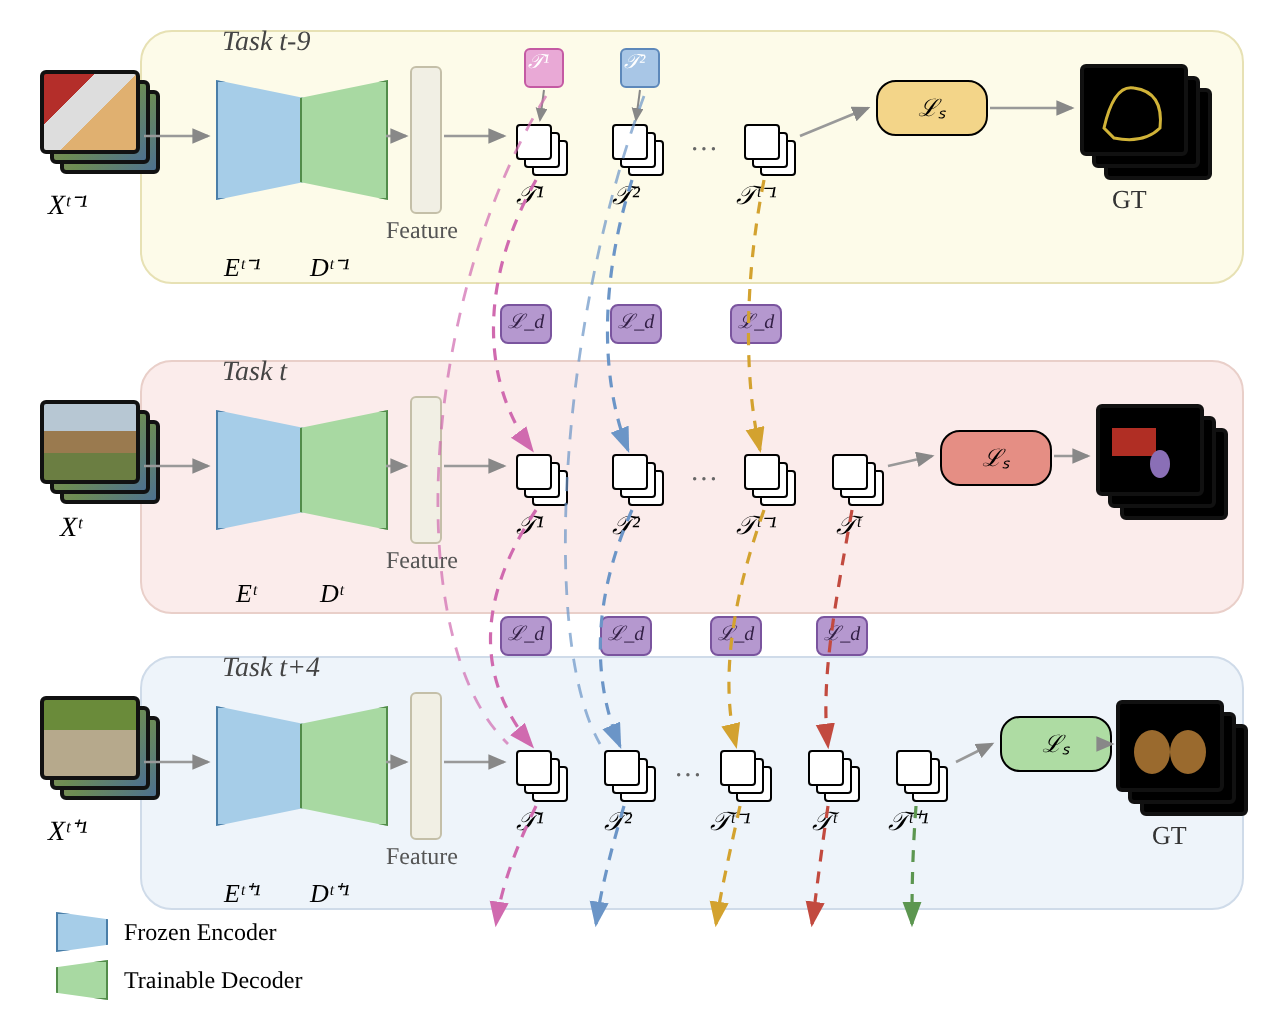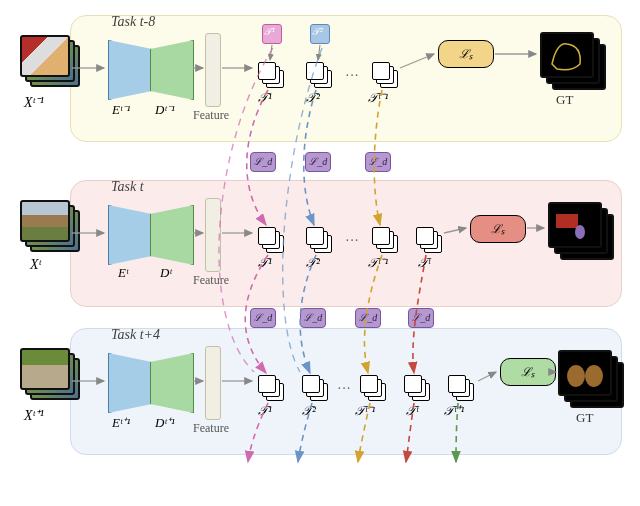--- a/index.html
+++ b/index.html
@@ -66,20 +66,21 @@
     height:58px;
     background:#a8d9a2;
     border:1.5px solid #528c4a;
     clip-path: polygon(0 15%, 100% 0, 100% 100%, 0 85%);
   }
   .ed-label {
     position:absolute;
     font-size:13px;
     font-style:italic;
     text-align:center;
+    margin-top:24px;
   }
 
   .feature {
     position:absolute;
     width:14px;
     height:72px;
     background:#f1efe4;
     border:1px solid #c4bfa8;
     border-radius:3px;
   }
@@ -186,21 +187,21 @@
   }
 
   .photo {
     background: linear-gradient(135deg,#a8896f,#6d8d53,#4d7090);
   }
 </style>
 </head>
 <body>
 
 <div class="row row1">
-  <div class="task-label">Task t-8</div>
+  <div class="task-label">Task t-9</div>
 </div>
 <div class="row row2">
   <div class="task-label">Task t</div>
 </div>
 <div class="row row3">
   <div class="task-label">Task t+4</div>
 </div>
 
 <div class="input-images" style="left:20px; top:35px;">
   <div class="img-frame photo" style="left:10px; top:10px;"></div>
@@ -385,20 +386,28 @@
 <div class="ld" style="left:250px; top:152px;">ℒ_d</div>
 <div class="ld" style="left:305px; top:152px;">ℒ_d</div>
 <div class="ld" style="left:365px; top:152px;">ℒ_d</div>
 
 <div class="ld" style="left:250px; top:308px;">ℒ_d</div>
 <div class="ld" style="left:300px; top:308px;">ℒ_d</div>
 <div class="ld" style="left:355px; top:308px;">ℒ_d</div>
 <div class="ld" style="left:408px; top:308px;">ℒ_d</div>
 
 <div class="legend">
+  <div class="legend-row">
+    <div class="legend-shape legend-enc"></div>
+    <span>Frozen Encoder</span>
+  </div>
+  <div class="legend-row">
+    <div class="legend-shape legend-dec"></div>
+    <span>Trainable Decoder</span>
+  </div>
 </div>
 
 <svg class="arrows">
   <defs>
     <marker id="ah-gray" markerWidth="8" markerHeight="8" refX="6" refY="3" orient="auto">
       <path d="M0,0 L7,3 L0,6 Z" fill="#888"></path>
     </marker>
     <marker id="ah-pink" markerWidth="9" markerHeight="9" refX="7" refY="3" orient="auto">
         <path d="M0,0 L8,3 L0,6 Z" fill="#d06aaf"></path>
       </marker>

